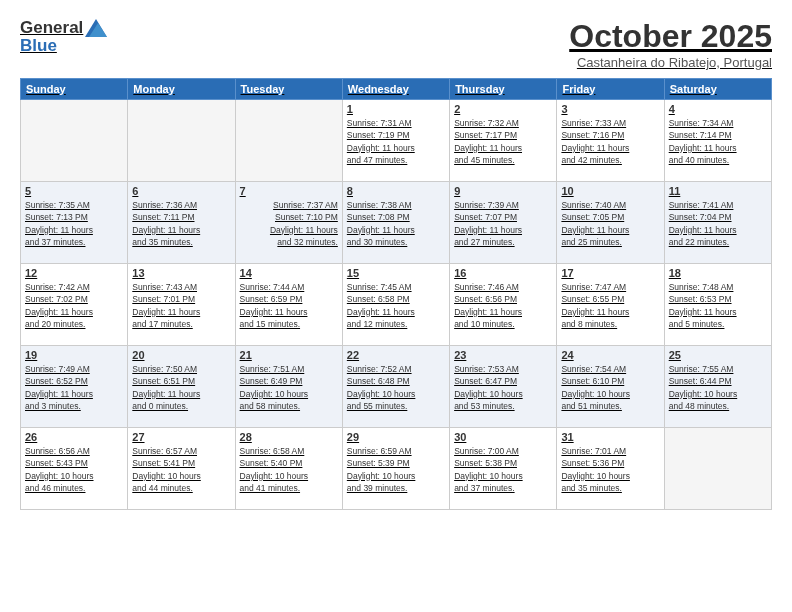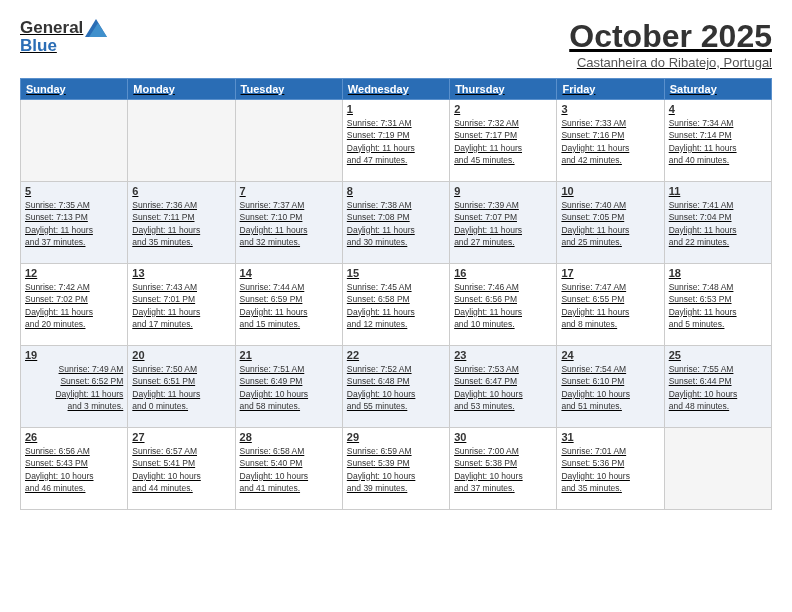--- a/index.html
+++ b/index.html
@@ -159,21 +159,21 @@
           </td>
           <td style="background: rgb(238, 242, 248);">
             <span class="day-number">6</span>
             <div class="day-info" style="white-space: pre-line;">Sunrise: 7:36 AM
 Sunset: 7:11 PM
 Daylight: 11 hours
 and 35 minutes.</div>
           </td>
           <td style="background: rgb(238, 242, 248);">
             <span class="day-number">7</span>
-            <div class="day-info" style="white-space: pre-line;">Sunrise: 7:37 AM
+            <div class="day-info" style="white-space: pre-line; text-align: right;">Sunrise: 7:37 AM
 Sunset: 7:10 PM
 Daylight: 11 hours
 and 32 minutes.</div>
           </td>
           <td style="background: rgb(238, 242, 248);">
             <span class="day-number">8</span>
             <div class="day-info" style="white-space: pre-line;">Sunrise: 7:38 AM
 Sunset: 7:08 PM
 Daylight: 11 hours
 and 30 minutes.</div>
@@ -247,21 +247,21 @@
             <span class="day-number">18</span>
             <div class="day-info" style="white-space: pre-line;">Sunrise: 7:48 AM
 Sunset: 6:53 PM
 Daylight: 11 hours
 and 5 minutes.</div>
           </td>
         </tr>
         <tr style="background: rgb(238, 242, 248); padding-left: 37px;">
           <td style="background: rgb(238, 242, 248);">
             <span class="day-number">19</span>
-            <div class="day-info" style="white-space: pre-line; text-align: right;">Sunrise: 7:49 AM
+            <div class="day-info" style="white-space: pre-line;">Sunrise: 7:49 AM
 Sunset: 6:52 PM
 Daylight: 11 hours
 and 3 minutes.</div>
           </td>
           <td style="background: rgb(238, 242, 248);">
             <span class="day-number">20</span>
             <div class="day-info" style="white-space: pre-line;">Sunrise: 7:50 AM
 Sunset: 6:51 PM
 Daylight: 11 hours
 and 0 minutes.</div>

